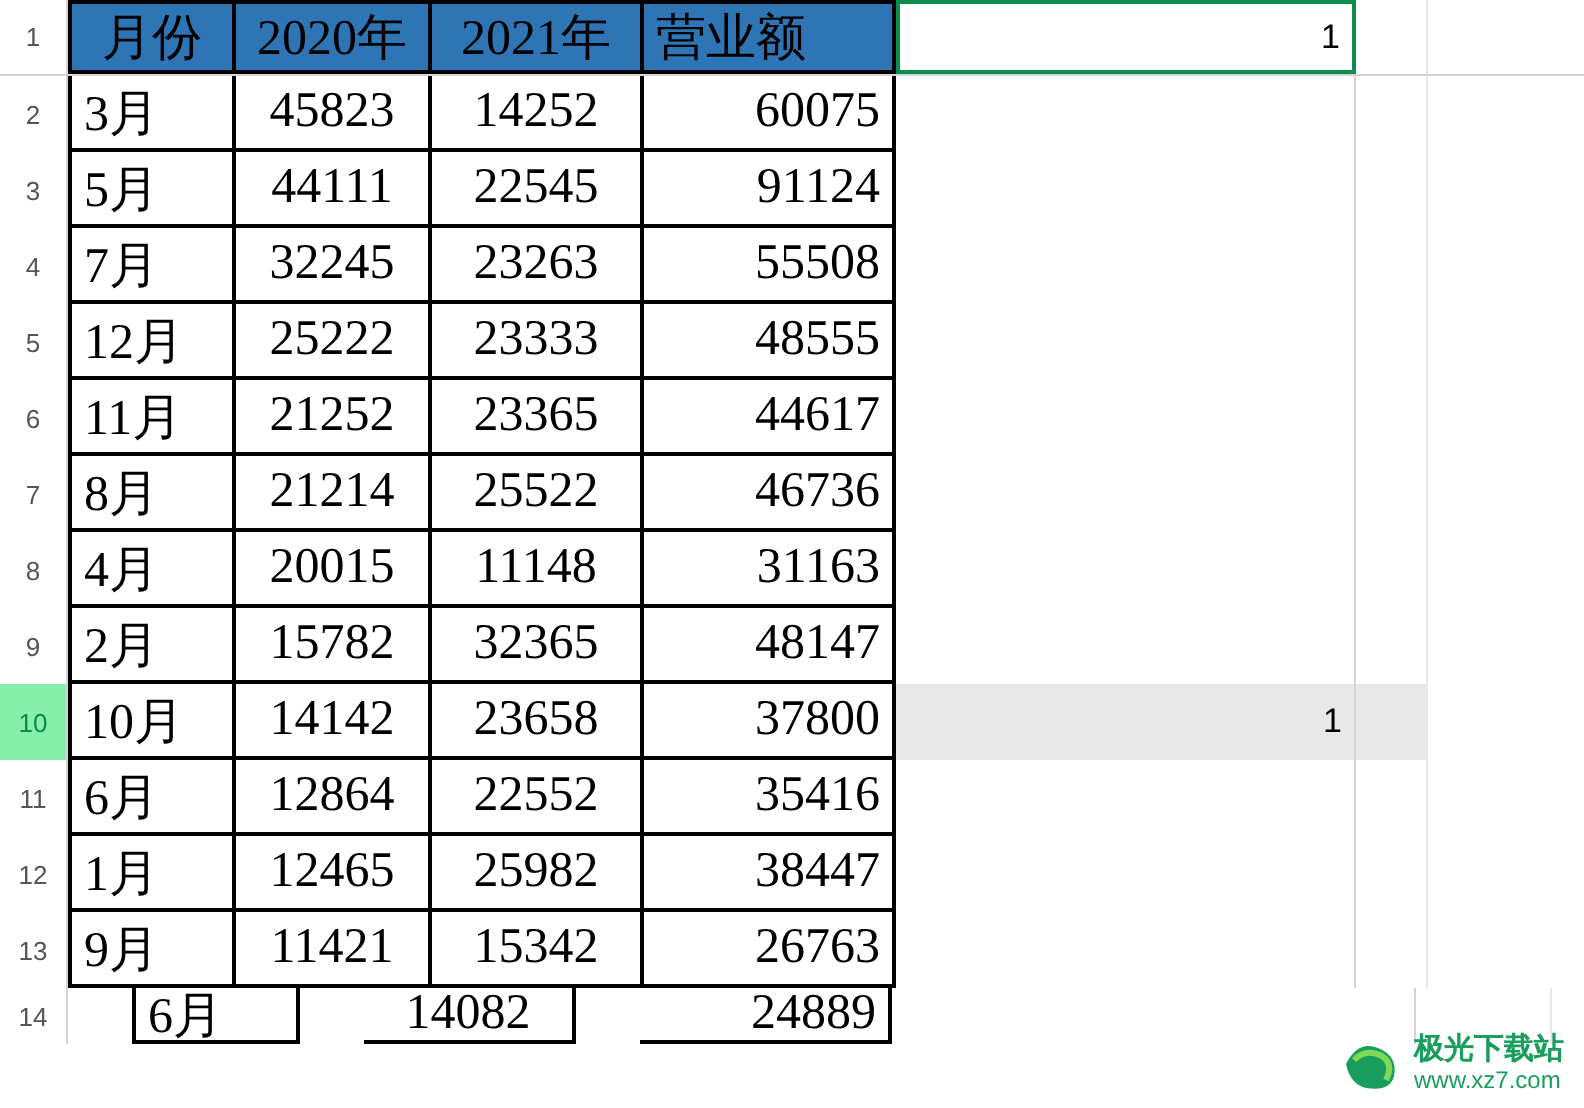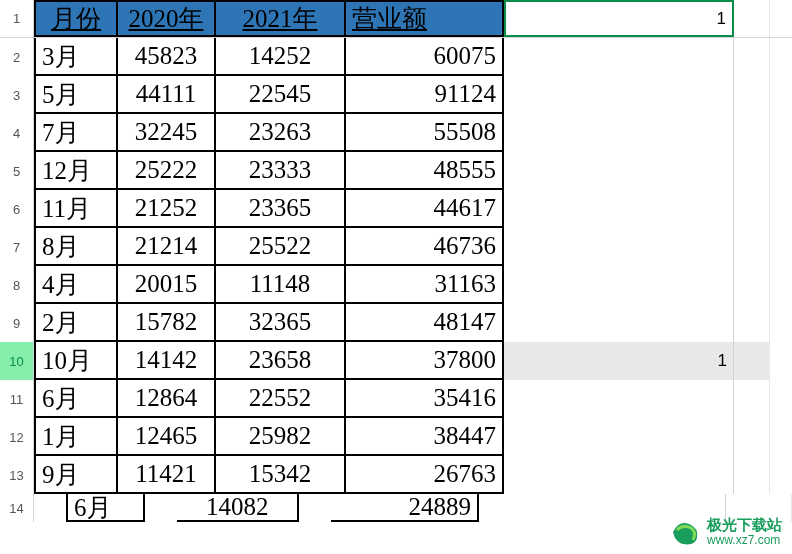--- a/index.html
+++ b/index.html
@@ -51,29 +51,28 @@
       color: #000;
       overflow: hidden;
       white-space: nowrap;
     }
     .data-cell {
       border-right: 2px solid #000;
       border-bottom: 2px solid #000;
     }
     .col-a { width: 84px; justify-content: flex-start; }
     .col-b { width: 98px; justify-content: center; }
-    .col-c { width: 130px; justify-content: center; }
-    .col-d { width: 158px; justify-content: flex-end; }
+    .col-c { width: 106px; justify-content: center; }
+    .col-d { width: 126px; justify-content: flex-end; }
     .col-e { width: 230px; justify-content: flex-end; }
     .col-f { width: 36px; }
     .header-row .data-cell {
       background: #2e75b6;
       color: #000;
       justify-content: center;
-      text-decoration: underline;
     }
     .header-row .col-d {
       justify-content: flex-start;
     }
     .data-row {
       border-bottom: none;
     }
     .data-row .data-cell {
       border-top: none;
     }

